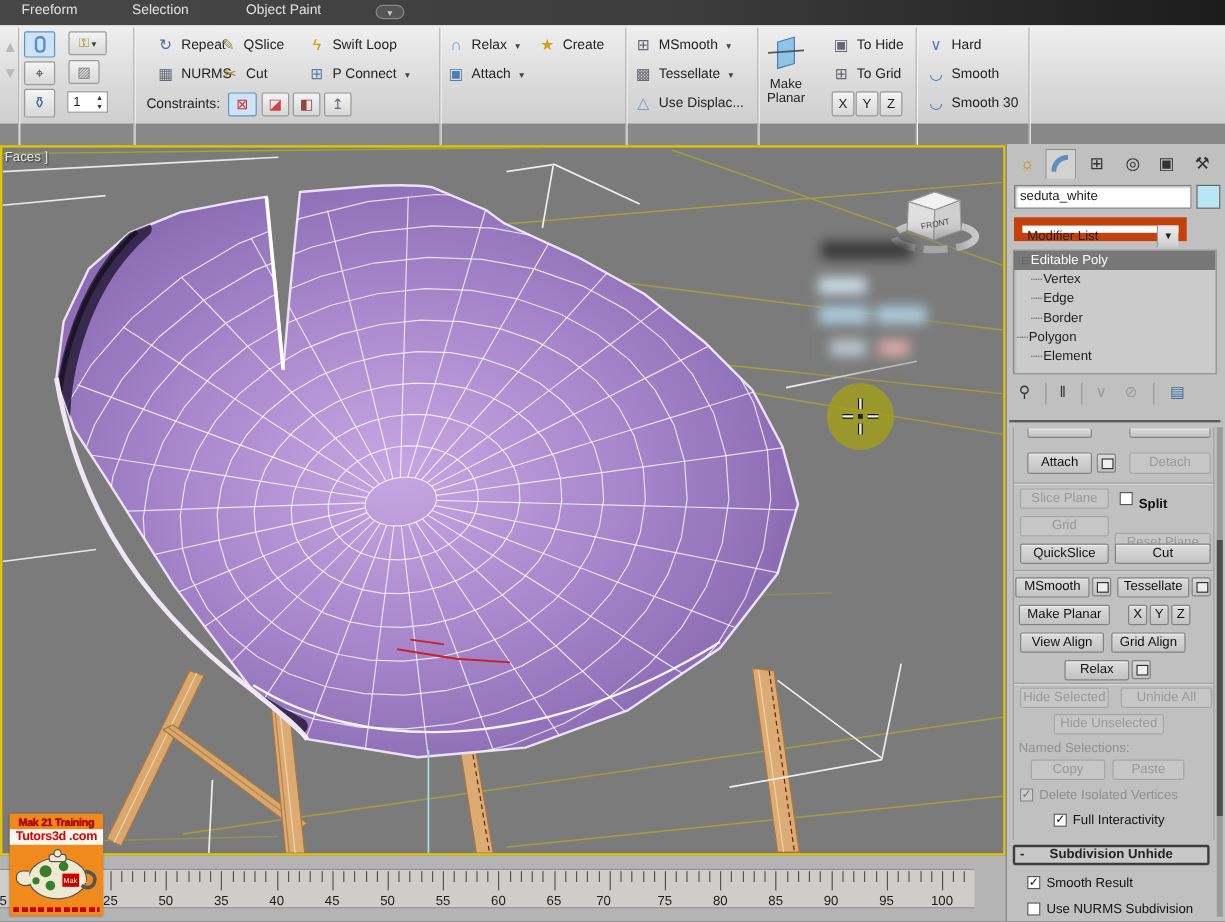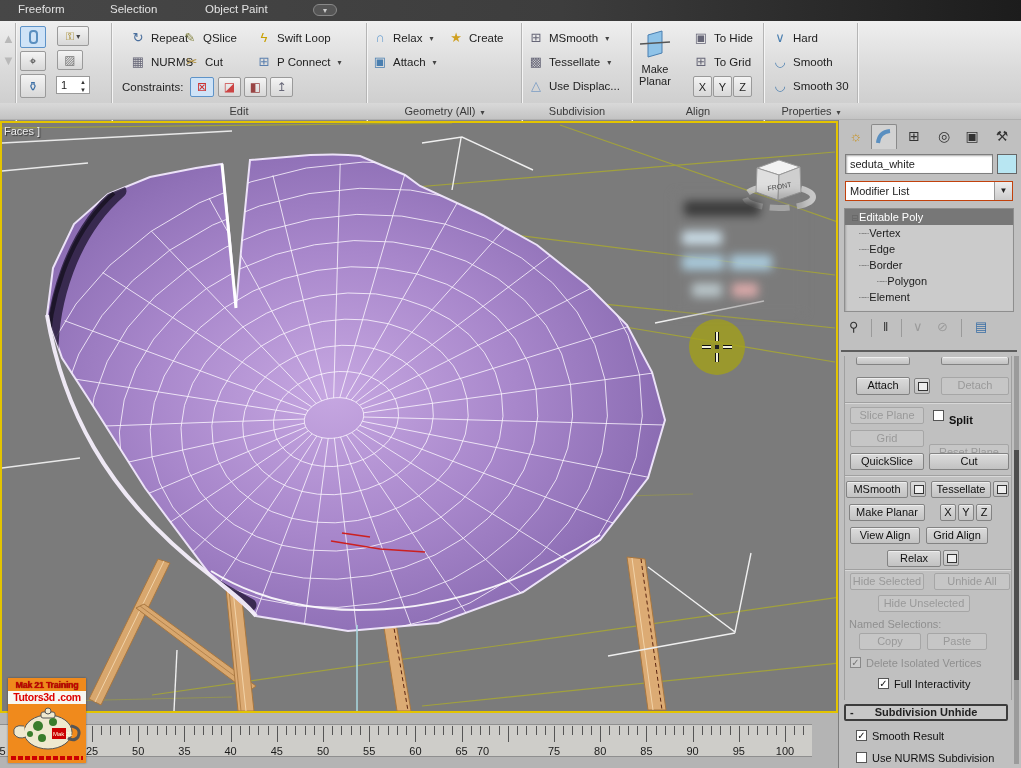--- a/index.html
+++ b/index.html
@@ -40,21 +40,21 @@
   .blob { position:absolute; border-radius:3px; }
 
   
   #cmd { position:absolute; left:838px; top:120px; width:183px; height:648px;
     background:#c0c0c0; border-left:1px solid #7e7e7e; font-size:11px; }
   .ctab { position:absolute; top:4px; width:26px; height:25px; text-align:center; line-height:25px; font-size:14px; color:#333; border-radius:2px 2px 0 0; }
   .ctab.active { background:#d2d2d2; border:1px solid #8a8a8a; border-bottom:none; }
   #namefield { position:absolute; left:6px; top:34px; width:148px; height:20px; background:#fff; border:1px solid #7e7e7e;
     box-shadow:inset 1px 1px 2px #aaa; padding:3px 4px; font-size:11px; }
   #swatch { position:absolute; left:158px; top:34px; width:20px; height:20px; border:1px solid #666; }
-  #modlist { position:absolute; left:6px; top:61px; width:168px; height:20px; background:#fff; border:1px solid #c2410c; padding:3px 4px; }
+  #modlist { position:absolute; left:6px; top:61px; width:144px; height:20px; background:#fff; border:7px solid #c2410c; padding:3px 4px; }
   #modlist .ddbtn { position:absolute; right:0; top:0; width:18px; height:18px; background:linear-gradient(#eee,#ccc);
     border-left:1px solid #999; text-align:center; font-size:8px; line-height:18px; }
   #stack { position:absolute; left:5px; top:88px; width:170px; height:104px; background:#cbcbcb;
     border:1px solid #8e8e8e; box-shadow:inset 1px 1px 2px #a5a5a5; overflow:hidden; }
   .stackrow { height:16px; line-height:16px; padding-left:6px; color:#1d1d1d; white-space:nowrap; }
   .stackrow.hl { background:#777; color:#fff; }
   .tree { color:#666; font-size:9px; letter-spacing:-1px; }
   #stacktools { position:absolute; left:0px; top:196px; width:183px; height:26px; }
   .stool { position:absolute; top:3px; font-size:13px; color:#333; }
   .stool.dis { color:#9a9a9a; }
@@ -243,27 +243,20 @@
         <span class="ricon" style="color:#4a7fb0">◡</span>
         <span>Smooth</span>
       </div>
     <div class="rbtn" style="left:772px;top:56px">
         <span class="ricon" style="color:#4a7fb0">◡</span>
         <span>Smooth 30</span>
       </div>
     <div class="rdiv" style="left:857px"></div>
   </div>
 
-  <div id="panel-labels">
-    <div class="plabel" style="left:112px;width:254px">Edit</div>
-    <div class="plabel" style="left:368px;width:153px"><span>Geometry (All)</span> <span class="dd">▾</span></div>
-    <div class="plabel" style="left:523px;width:108px">Subdivision</div>
-    <div class="plabel" style="left:633px;width:130px">Align</div>
-    <div class="plabel" style="left:765px;width:92px"><span>Properties</span> <span class="dd">▾</span></div>
-  </div>
 
   <div id="viewport">
     <div id="vplabel">Faces ]</div>
     <svg id="meshsvg" width="834" height="588" viewBox="0 0 834 588">
       <defs>
         <radialGradient id="shellGrad" cx="46%" cy="50%" r="66%">
           <stop offset="0%" stop-color="#c6a7e1"></stop>
             <stop offset="45%" stop-color="#a887cb"></stop>
           <stop offset="75%" stop-color="#9172b8"></stop>
             <stop offset="100%" stop-color="#7d5ea5"></stop>
@@ -426,21 +419,21 @@
     <div id="namefield">seduta_white</div>
     <div id="swatch" style="background:#b8e6f2"></div>
 
     <div id="modlist"><span>Modifier List</span><span class="ddbtn">▼</span></div>
 
     <div id="stack">
       <div class="stackrow hl"><span class="tree">⊟ </span><span>Editable Poly</span></div>
       <div class="stackrow" style="padding-left:14px"><span class="tree">┈┈ </span><span>Vertex</span></div>
       <div class="stackrow" style="padding-left:14px"><span class="tree">┈┈ </span><span>Edge</span></div>
       <div class="stackrow" style="padding-left:14px"><span class="tree">┈┈ </span><span>Border</span></div>
-      <div class="stackrow" style="padding-left:32px"><span class="tree">┈┈ </span><span>Polygon</span></div>
+      <div class="stackrow" style="padding-left:2px"><span class="tree">┈┈ </span><span>Polygon</span></div>
       <div class="stackrow" style="padding-left:14px"><span class="tree">┈┈ </span><span>Element</span></div>
     </div>
 
     <div id="stacktools">
       <span class="stool" style="left:10px">⚲</span>
         <span class="sdiv" style="left:32px"></span>
       <span class="stool" style="left:44px">‖</span>
         <span class="sdiv" style="left:62px"></span>
       <span class="stool dis" style="left:74px">∨</span>
       <span class="stool dis" style="left:98px">⊘</span>
@@ -600,21 +593,21 @@
         <div class="tlabel" style="left: -0.4px;">15</div>
         <div class="tlabel" style="left: 92px;">25</div>
         <div class="tlabel" style="left: 138.2px;">50</div>
         <div class="tlabel" style="left: 184.4px;">35</div>
         <div class="tlabel" style="left: 230.6px;">40</div>
         <div class="tlabel" style="left: 276.8px;">45</div>
         <div class="tlabel" style="left: 323px;">50</div>
         <div class="tlabel" style="left: 369.2px;">55</div>
         <div class="tlabel" style="left: 415.4px;">60</div>
         <div class="tlabel" style="left: 461.6px;">65</div>
-        <div class="tlabel" style="left: 483px; text-align: center;">70</div>
+        <div class="tlabel" style="left: 503px; text-align: center;">70</div>
         <div class="tlabel" style="left: 554px;">75</div>
         <div class="tlabel" style="left: 600.2px;">80</div>
         <div class="tlabel" style="left: 646.4px;">85</div>
         <div class="tlabel" style="left: 692.6px;">90</div>
         <div class="tlabel" style="left: 738.8px;">95</div>
         <div class="tlabel" style="left: 785px;">100</div>
       </div>
   </div>
 
   <div id="wm">

